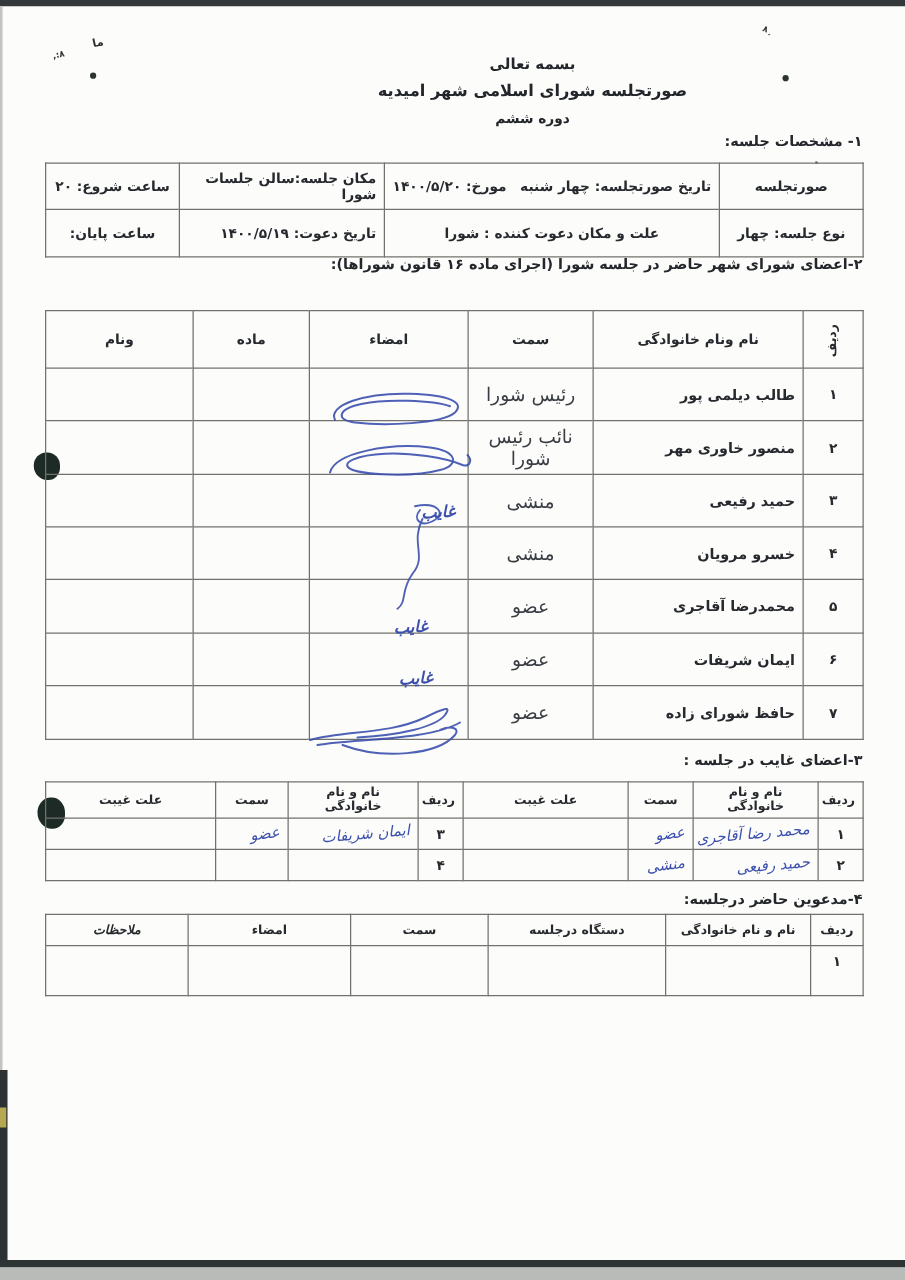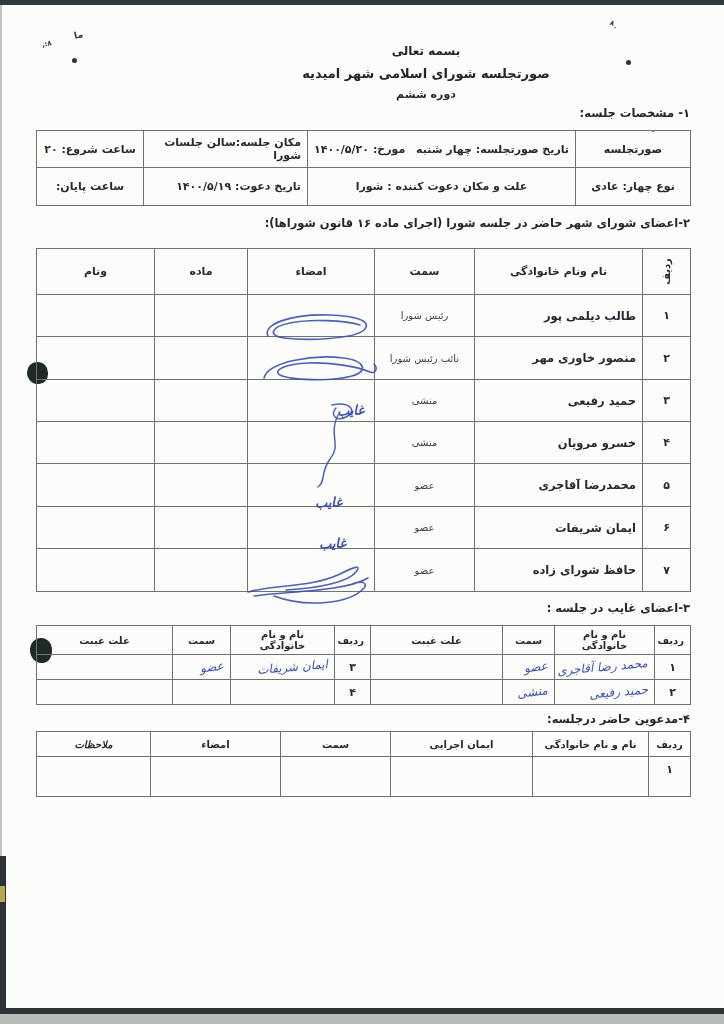--- a/index.html
+++ b/index.html
@@ -40,21 +40,21 @@
   }
   td,th{
     border:1px solid #71716d;font-size:11px;font-weight:700;
     padding:2px 6px;overflow:visible;vertical-align:middle;
     background:transparent;
   }
   th{text-align:center;font-weight:700;}
   .ta-r{text-align:center;}
   .ta-c{text-align:right;}
   .cell-flex{display:flex;justify-content:space-between;align-items:center;}
-  .pos-cell{text-align:center;font-size:10px;color:#3a3e44;font-weight:400;}
+  .pos-cell{text-align:center;font-size:15px;color:#3a3e44;font-weight:400;}
   .name-cell{text-align:right;font-size:11.5px;}
   .no-cell{text-align:center;font-size:11px;}
   .vert-head{padding:0;}
   .vert-head span{display:inline-block;transform:rotate(-90deg);font-size:10px;white-space:nowrap;}
 
   
   .sig-wrap{position:relative;width:100%;height:100%;}
   .sig-svg{position:absolute;overflow:visible;pointer-events:none;}
   .hw{color:#3c50ae;font-style:italic;font-weight:400;}
   .ghayeb{
@@ -107,29 +107,29 @@
       <td>
         <div class="cell-flex">
           <span>تاریخ صورتجلسه:  چهار شنبه</span>
           <span>مورخ: ۱۴۰۰/۵/۲۰</span>
         </div>
       </td>
       <td class="ta-c">مکان جلسه:سالن جلسات شورا</td>
       <td class="ta-r">ساعت شروع: ۲۰</td>
     </tr>
     <tr style="height:38px;">
-      <td class="ta-r">نوع چهار: عادی</td>
+      <td class="ta-r">نوع جلسه: چهار</td>
       <td class="ta-r">علت و مکان دعوت کننده : شورا</td>
       <td class="ta-c">تاریخ دعوت:  ۱۴۰۰/۵/۱۹</td>
       <td class="ta-r">ساعت پایان:</td>
     </tr>
   </tbody>
     </table>
 
-  <div class="sec-heading" style="top:216px;">۲-اعضای شورای شهر حاضر در جلسه شورا (اجرای ماده ۱۶ قانون شوراها):</div>
+  <div class="sec-heading" style="top:204px;">۲-اعضای شورای شهر حاضر در جلسه شورا (اجرای ماده ۱۶ قانون شوراها):</div>
 
   <table style="left:36px;top:248px;width:654px;">
     <colgroup>
         <col style="width:48px">
         <col style="width:168px">
         <col style="width:100px">
         <col style="width:127px">
         <col style="width:93px">
         <col style="width:118px">
       </colgroup>
@@ -296,21 +296,21 @@
         <col style="width:116px">
         <col style="width:142px">
         <col style="width:110px">
         <col style="width:130px">
         <col style="width:114px">
     </colgroup>
     <tbody>
         <tr style="height:25px;">
       <th style="font-size:10px;">ردیف</th>
       <th style="font-size:10px;">نام و نام خانوادگی</th>
-      <th style="font-size:10px;">ایمان اجرایی</th>
+      <th style="font-size:10px;">دستگاه درجلسه</th>
       <th style="font-size:10px;">سمت</th>
       <th style="font-size:10px;">امضاء</th>
       <th style="font-size:10px;font-style:italic;">ملاحظات</th>
     </tr>
     <tr style="height:40px;">
       <td class="no-cell" style="vertical-align:top;padding-top:6px;">۱</td>
       <td></td>
       <td></td>
       <td></td>
       <td></td>

